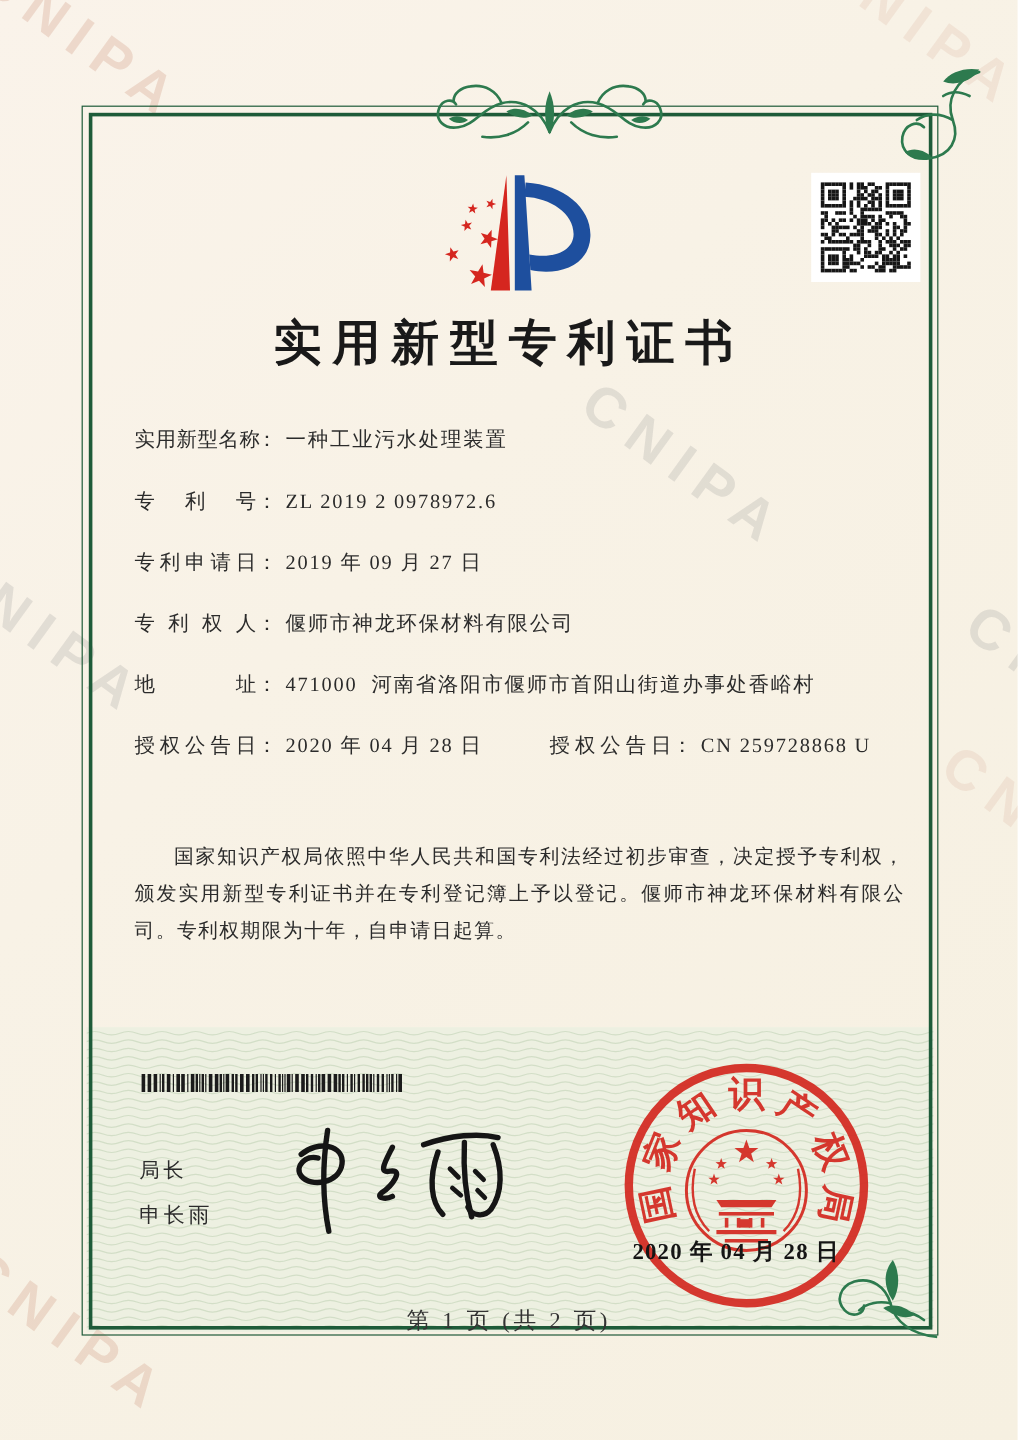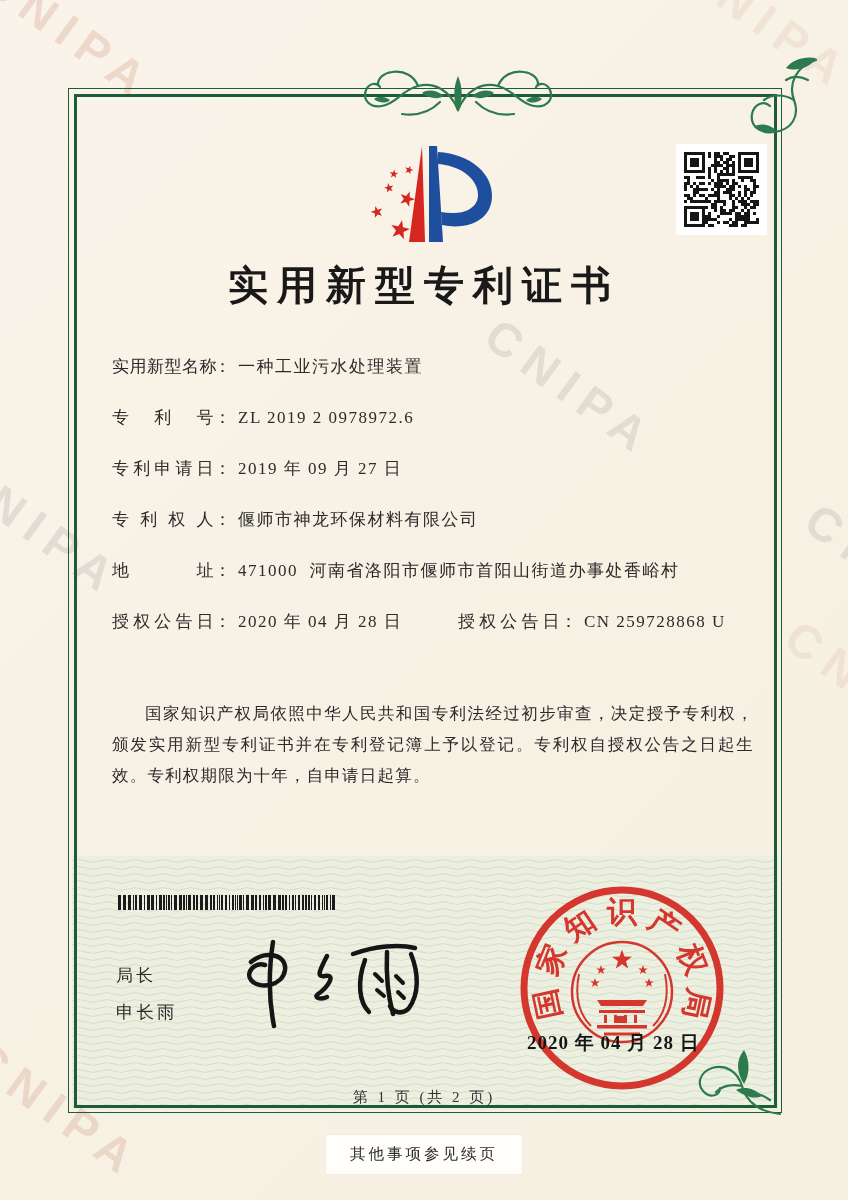--- a/index.html
+++ b/index.html
@@ -52,21 +52,21 @@
              font-family:"Liberation Sans","DejaVu Sans",sans-serif;}
   .sig-name{position:absolute;left:116px;top:1000px;font-size:17.5px;letter-spacing:3px;z-index:4;
              font-family:"Liberation Sans","DejaVu Sans",sans-serif;}
   .sig-hand{position:absolute;left:235px;top:928px;z-index:4;}
   
   .seal{position:absolute;left:512px;top:878px;z-index:5;}
   .seal-date{position:absolute;left:527px;top:1030px;z-index:6;font-size:19px;
              letter-spacing:1px;font-weight:600;color:#151515;white-space:nowrap;}
   
   .page-no{position:absolute;left:68px;top:1088px;width:712px;text-align:center;
-           font-size:15px;letter-spacing:3px;color:#333;z-index:4;}
+           font-size:19px;letter-spacing:3px;color:#333;z-index:4;}
   .note-box{position:absolute;left:50%;transform:translateX(-50%);top:1134px;
             background:#fffefb;border:1px solid #f0ece2;padding:9px 24px;
             font-size:15.5px;letter-spacing:3px;z-index:4;white-space:nowrap;}
 </style>
 </head>
 <body>
 
 <div class="sheet">
 
   <span class="wm pink" style="left:-30px;top:4px">CNIPA</span>
@@ -830,21 +830,21 @@
     </div>
     <div class="frow">
       <span class="lbl">授权公告日</span><span class="colon">：</span><span class="val">2020 年 04 月 28 日</span>
       <span class="pair2">
         <span class="lbl">授权公告日</span><span class="colon">：</span><span class="val">CN 259728868 U</span>
       </span>
     </div>
   </div>
 
   <div class="paras">
-    <p>国家知识产权局依照中华人民共和国专利法经过初步审查，决定授予专利权，颁发实用新型专利证书并在专利登记簿上予以登记。专利权自授权公告之日起生效。专利权期限为十年，自申请日起算。</p>
+    <p>国家知识产权局依照中华人民共和国专利法经过初步审查，决定授予专利权，颁发实用新型专利证书并在专利登记簿上予以登记。偃师市神龙环保材料有限公司。专利权期限为十年，自申请日起算。</p>
   </div>
 
   <div class="barcode" id="barcode"><span style="display:inline-block;height:15px;width:3px;background:#1b1b1b"></span><span style="display:inline-block;height:15px;width:2px;background:transparent"></span><span style="display:inline-block;height:15px;width:3px;background:#1b1b1b"></span><span style="display:inline-block;height:15px;width:2px;background:transparent"></span><span style="display:inline-block;height:15px;width:3px;background:#1b1b1b"></span><span style="display:inline-block;height:15px;width:2px;background:transparent"></span><span style="display:inline-block;height:15px;width:1px;background:#1b1b1b"></span><span style="display:inline-block;height:15px;width:1px;background:transparent"></span><span style="display:inline-block;height:15px;width:2px;background:#1b1b1b"></span><span style="display:inline-block;height:15px;width:2px;background:transparent"></span><span style="display:inline-block;height:15px;width:3px;background:#1b1b1b"></span><span style="display:inline-block;height:15px;width:2px;background:transparent"></span><span style="display:inline-block;height:15px;width:1px;background:#1b1b1b"></span><span style="display:inline-block;height:15px;width:2px;background:transparent"></span><span style="display:inline-block;height:15px;width:3px;background:#1b1b1b"></span><span style="display:inline-block;height:15px;width:1px;background:transparent"></span><span style="display:inline-block;height:15px;width:3px;background:#1b1b1b"></span><span style="display:inline-block;height:15px;width:2px;background:transparent"></span><span style="display:inline-block;height:15px;width:1px;background:#1b1b1b"></span><span style="display:inline-block;height:15px;width:2px;background:transparent"></span><span style="display:inline-block;height:15px;width:3px;background:#1b1b1b"></span><span style="display:inline-block;height:15px;width:1px;background:transparent"></span><span style="display:inline-block;height:15px;width:2px;background:#1b1b1b"></span><span style="display:inline-block;height:15px;width:1px;background:transparent"></span><span style="display:inline-block;height:15px;width:1px;background:#1b1b1b"></span><span style="display:inline-block;height:15px;width:1px;background:transparent"></span><span style="display:inline-block;height:15px;width:2px;background:#1b1b1b"></span><span style="display:inline-block;height:15px;width:1px;background:transparent"></span><span style="display:inline-block;height:15px;width:1px;background:#1b1b1b"></span><span style="display:inline-block;height:15px;width:2px;background:transparent"></span><span style="display:inline-block;height:15px;width:3px;background:#1b1b1b"></span><span style="display:inline-block;height:15px;width:2px;background:transparent"></span><span style="display:inline-block;height:15px;width:3px;background:#1b1b1b"></span><span style="display:inline-block;height:15px;width:1px;background:transparent"></span><span style="display:inline-block;height:15px;width:2px;background:#1b1b1b"></span><span style="display:inline-block;height:15px;width:1px;background:transparent"></span><span style="display:inline-block;height:15px;width:1px;background:#1b1b1b"></span><span style="display:inline-block;height:15px;width:1px;background:transparent"></span><span style="display:inline-block;height:15px;width:3px;background:#1b1b1b"></span><span style="display:inline-block;height:15px;width:2px;background:transparent"></span><span style="display:inline-block;height:15px;width:2px;background:#1b1b1b"></span><span style="display:inline-block;height:15px;width:1px;background:transparent"></span><span style="display:inline-block;height:15px;width:2px;background:#1b1b1b"></span><span style="display:inline-block;height:15px;width:2px;background:transparent"></span><span style="display:inline-block;height:15px;width:3px;background:#1b1b1b"></span><span style="display:inline-block;height:15px;width:2px;background:transparent"></span><span style="display:inline-block;height:15px;width:3px;background:#1b1b1b"></span><span style="display:inline-block;height:15px;width:2px;background:transparent"></span><span style="display:inline-block;height:15px;width:2px;background:#1b1b1b"></span><span style="display:inline-block;height:15px;width:1px;background:transparent"></span><span style="display:inline-block;height:15px;width:2px;background:#1b1b1b"></span><span style="display:inline-block;height:15px;width:2px;background:transparent"></span><span style="display:inline-block;height:15px;width:1px;background:#1b1b1b"></span><span style="display:inline-block;height:15px;width:1px;background:transparent"></span><span style="display:inline-block;height:15px;width:1px;background:#1b1b1b"></span><span style="display:inline-block;height:15px;width:1px;background:transparent"></span><span style="display:inline-block;height:15px;width:2px;background:#1b1b1b"></span><span style="display:inline-block;height:15px;width:2px;background:transparent"></span><span style="display:inline-block;height:15px;width:2px;background:#1b1b1b"></span><span style="display:inline-block;height:15px;width:2px;background:transparent"></span><span style="display:inline-block;height:15px;width:1px;background:#1b1b1b"></span><span style="display:inline-block;height:15px;width:2px;background:transparent"></span><span style="display:inline-block;height:15px;width:2px;background:#1b1b1b"></span><span style="display:inline-block;height:15px;width:1px;background:transparent"></span><span style="display:inline-block;height:15px;width:1px;background:#1b1b1b"></span><span style="display:inline-block;height:15px;width:1px;background:transparent"></span><span style="display:inline-block;height:15px;width:1px;background:#1b1b1b"></span><span style="display:inline-block;height:15px;width:1px;background:transparent"></span><span style="display:inline-block;height:15px;width:3px;background:#1b1b1b"></span><span style="display:inline-block;height:15px;width:1px;background:transparent"></span><span style="display:inline-block;height:15px;width:1px;background:#1b1b1b"></span><span style="display:inline-block;height:15px;width:2px;background:transparent"></span><span style="display:inline-block;height:15px;width:3px;background:#1b1b1b"></span><span style="display:inline-block;height:15px;width:2px;background:transparent"></span><span style="display:inline-block;height:15px;width:3px;background:#1b1b1b"></span><span style="display:inline-block;height:15px;width:1px;background:transparent"></span><span style="display:inline-block;height:15px;width:2px;background:#1b1b1b"></span><span style="display:inline-block;height:15px;width:2px;background:transparent"></span><span style="display:inline-block;height:15px;width:2px;background:#1b1b1b"></span><span style="display:inline-block;height:15px;width:2px;background:transparent"></span><span style="display:inline-block;height:15px;width:1px;background:#1b1b1b"></span><span style="display:inline-block;height:15px;width:1px;background:transparent"></span><span style="display:inline-block;height:15px;width:2px;background:#1b1b1b"></span><span style="display:inline-block;height:15px;width:1px;background:transparent"></span><span style="display:inline-block;height:15px;width:3px;background:#1b1b1b"></span><span style="display:inline-block;height:15px;width:2px;background:transparent"></span><span style="display:inline-block;height:15px;width:3px;background:#1b1b1b"></span><span style="display:inline-block;height:15px;width:2px;background:transparent"></span><span style="display:inline-block;height:15px;width:3px;background:#1b1b1b"></span><span style="display:inline-block;height:15px;width:1px;background:transparent"></span><span style="display:inline-block;height:15px;width:2px;background:#1b1b1b"></span><span style="display:inline-block;height:15px;width:1px;background:transparent"></span><span style="display:inline-block;height:15px;width:2px;background:#1b1b1b"></span><span style="display:inline-block;height:15px;width:2px;background:transparent"></span><span style="display:inline-block;height:15px;width:1px;background:#1b1b1b"></span><span style="display:inline-block;height:15px;width:2px;background:transparent"></span><span style="display:inline-block;height:15px;width:2px;background:#1b1b1b"></span><span style="display:inline-block;height:15px;width:1px;background:transparent"></span><span style="display:inline-block;height:15px;width:1px;background:#1b1b1b"></span><span style="display:inline-block;height:15px;width:2px;background:transparent"></span><span style="display:inline-block;height:15px;width:2px;background:#1b1b1b"></span><span style="display:inline-block;height:15px;width:2px;background:transparent"></span><span style="display:inline-block;height:15px;width:2px;background:#1b1b1b"></span><span style="display:inline-block;height:15px;width:1px;background:transparent"></span><span style="display:inline-block;height:15px;width:2px;background:#1b1b1b"></span><span style="display:inline-block;height:15px;width:1px;background:transparent"></span><span style="display:inline-block;height:15px;width:2px;background:#1b1b1b"></span><span style="display:inline-block;height:15px;width:1px;background:transparent"></span><span style="display:inline-block;height:15px;width:1px;background:#1b1b1b"></span><span style="display:inline-block;height:15px;width:2px;background:transparent"></span><span style="display:inline-block;height:15px;width:2px;background:#1b1b1b"></span><span style="display:inline-block;height:15px;width:2px;background:transparent"></span><span style="display:inline-block;height:15px;width:2px;background:#1b1b1b"></span><span style="display:inline-block;height:15px;width:2px;background:transparent"></span><span style="display:inline-block;height:15px;width:1px;background:#1b1b1b"></span><span style="display:inline-block;height:15px;width:1px;background:transparent"></span><span style="display:inline-block;height:15px;width:1px;background:#1b1b1b"></span><span style="display:inline-block;height:15px;width:1px;background:transparent"></span><span style="display:inline-block;height:15px;width:2px;background:#1b1b1b"></span><span style="display:inline-block;height:15px;width:2px;background:transparent"></span><span style="display:inline-block;height:15px;width:1px;background:#1b1b1b"></span><span style="display:inline-block;height:15px;width:1px;background:transparent"></span><span style="display:inline-block;height:15px;width:3px;background:#1b1b1b"></span><span style="display:inline-block;height:15px;width:2px;background:transparent"></span></div>
 
   <div class="sig-title">局长</div>
   <div class="sig-name">申长雨</div>
 
   <svg class="sig-hand" width="210" height="110" viewBox="0 0 210 110">
     <g fill="none" stroke="#151515" stroke-width="4.5" stroke-linecap="round">
       <path d="M38 14 C34 40 33 68 39 98"></path>
@@ -890,15 +890,14 @@
         <rect x="85" y="147" width="50" height="3.5"></rect>
         <path d="M67 96 C63 116 65 134 79 148" fill="none" stroke="#d3281f" stroke-width="2"></path>
         <path d="M153 96 C157 116 155 134 141 148" fill="none" stroke="#d3281f" stroke-width="2"></path>
         <path d="M92 156 L128 156" fill="none" stroke="#d3281f" stroke-width="3"></path>
       </g>
     </g>
   </svg>
   <div class="seal-date">2020 年 04 月 28 日</div>
 
   <div class="page-no">第 1 页 (共 2 页)</div>
-  <div class="note-box">其他事项参见续页</div>
 
 </div>
 
 </body></html>

